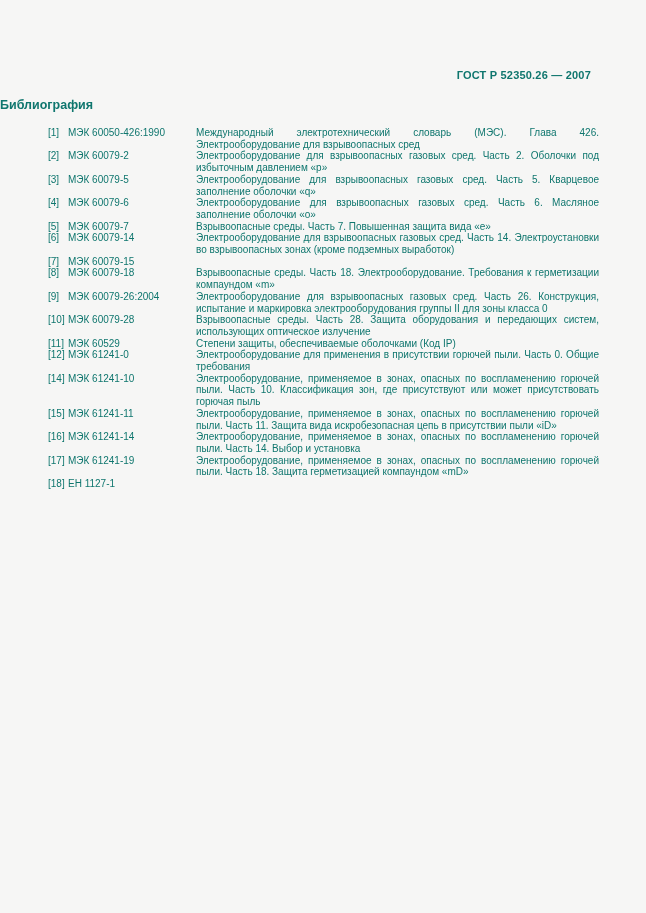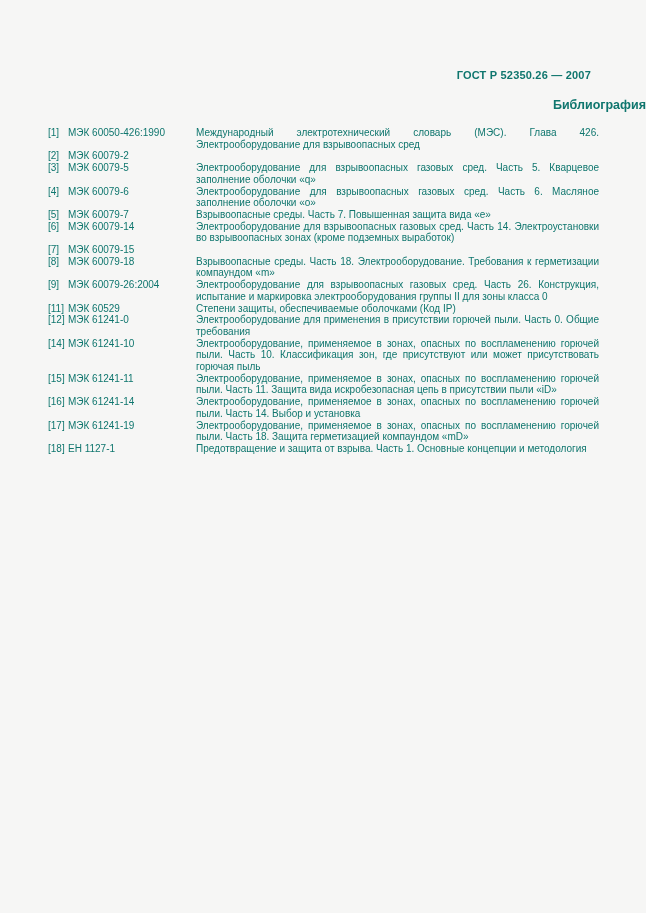--- a/index.html
+++ b/index.html
@@ -24,21 +24,21 @@
     font-weight: bold;
     letter-spacing: 0.2px;
     white-space: nowrap;
   }
   .doc-title {
     position: absolute;
     top: 98px;
     left: 0;
     width: 100%;
     margin: 0;
-    text-align: right;
+    text-align: left;
     font-size: 12.5px;
     font-weight: bold;
   }
   .biblio {
     position: absolute;
     top: 127px;
     left: 48px;
     width: 551px;
     font-size: 10px;
     line-height: 11.7px;
@@ -80,20 +80,21 @@
   <div class="biblio" id="biblio-list">
   <div class="entry">
     <span class="ref">[1]</span>
     <span class="code">МЭК 60050-426:1990</span>
     <span class="desc" lang="ru">Международный электротехнический словарь (МЭС). Глава 426. Электрооборудование для взрывоопасных сред</span>
   </div>
 
   <div class="entry">
     <span class="ref">[2]</span>
     <span class="code">МЭК 60079-2</span>
+    <span class="desc" lang="ru">Электрооборудование для взрывоопасных газовых сред. Часть 2. Оболочки под избыточным давлением «р»</span>
   </div>
 
   <div class="entry">
     <span class="ref">[3]</span>
     <span class="code">МЭК 60079-5</span>
     <span class="desc" lang="ru">Электрооборудование для взрывоопасных газовых сред. Часть 5. Кварцевое заполнение оболочки «q»</span>
   </div>
 
   <div class="entry">
     <span class="ref">[4]</span>
@@ -123,20 +124,25 @@
     <span class="code">МЭК 60079-18</span>
     <span class="desc" lang="ru">Взрывоопасные среды. Часть 18. Электрооборудование. Требования к герметизации компаундом «m»</span>
   </div>
 
   <div class="entry">
     <span class="ref">[9]</span>
     <span class="code">МЭК 60079-26:2004</span>
     <span class="desc" lang="ru">Электрооборудование для взрывоопасных газовых сред. Часть 26. Конструкция, испытание и маркировка электрооборудования группы II для зоны класса 0</span>
   </div>
 
+  <div class="entry">
+    <span class="ref">[10]</span>
+    <span class="code">МЭК 60079-28</span>
+    <span class="desc" lang="ru">Взрывоопасные среды. Часть 28. Защита оборудования и передающих систем, использующих оптическое излучение</span>
+  </div>
 
   <div class="entry">
     <span class="ref">[11]</span>
     <span class="code">МЭК 60529</span>
     <span class="desc" lang="ru">Степени защиты, обеспечиваемые оболочками (Код IP)</span>
   </div>
 
   <div class="entry">
     <span class="ref">[12]</span>
     <span class="code">МЭК 61241-0</span>
@@ -164,19 +170,18 @@
 
   <div class="entry">
     <span class="ref">[17]</span>
     <span class="code">МЭК 61241-19</span>
     <span class="desc" lang="ru">Электрооборудование, применяемое в зонах, опасных по воспламенению горючей пыли. Часть 18. Защита герметизацией компаундом «mD»</span>
   </div>
 
   <div class="entry">
     <span class="ref">[18]</span>
     <span class="code">ЕН 1127-1</span>
-    <span class="desc" lang="ru">Предотвращение и защита от взрыва. Часть 1. Основные концепции и методология</span>
   </div>
 </div>
 
   <div class="page-number">15</div>
 
 </div>
 
 </body></html>

